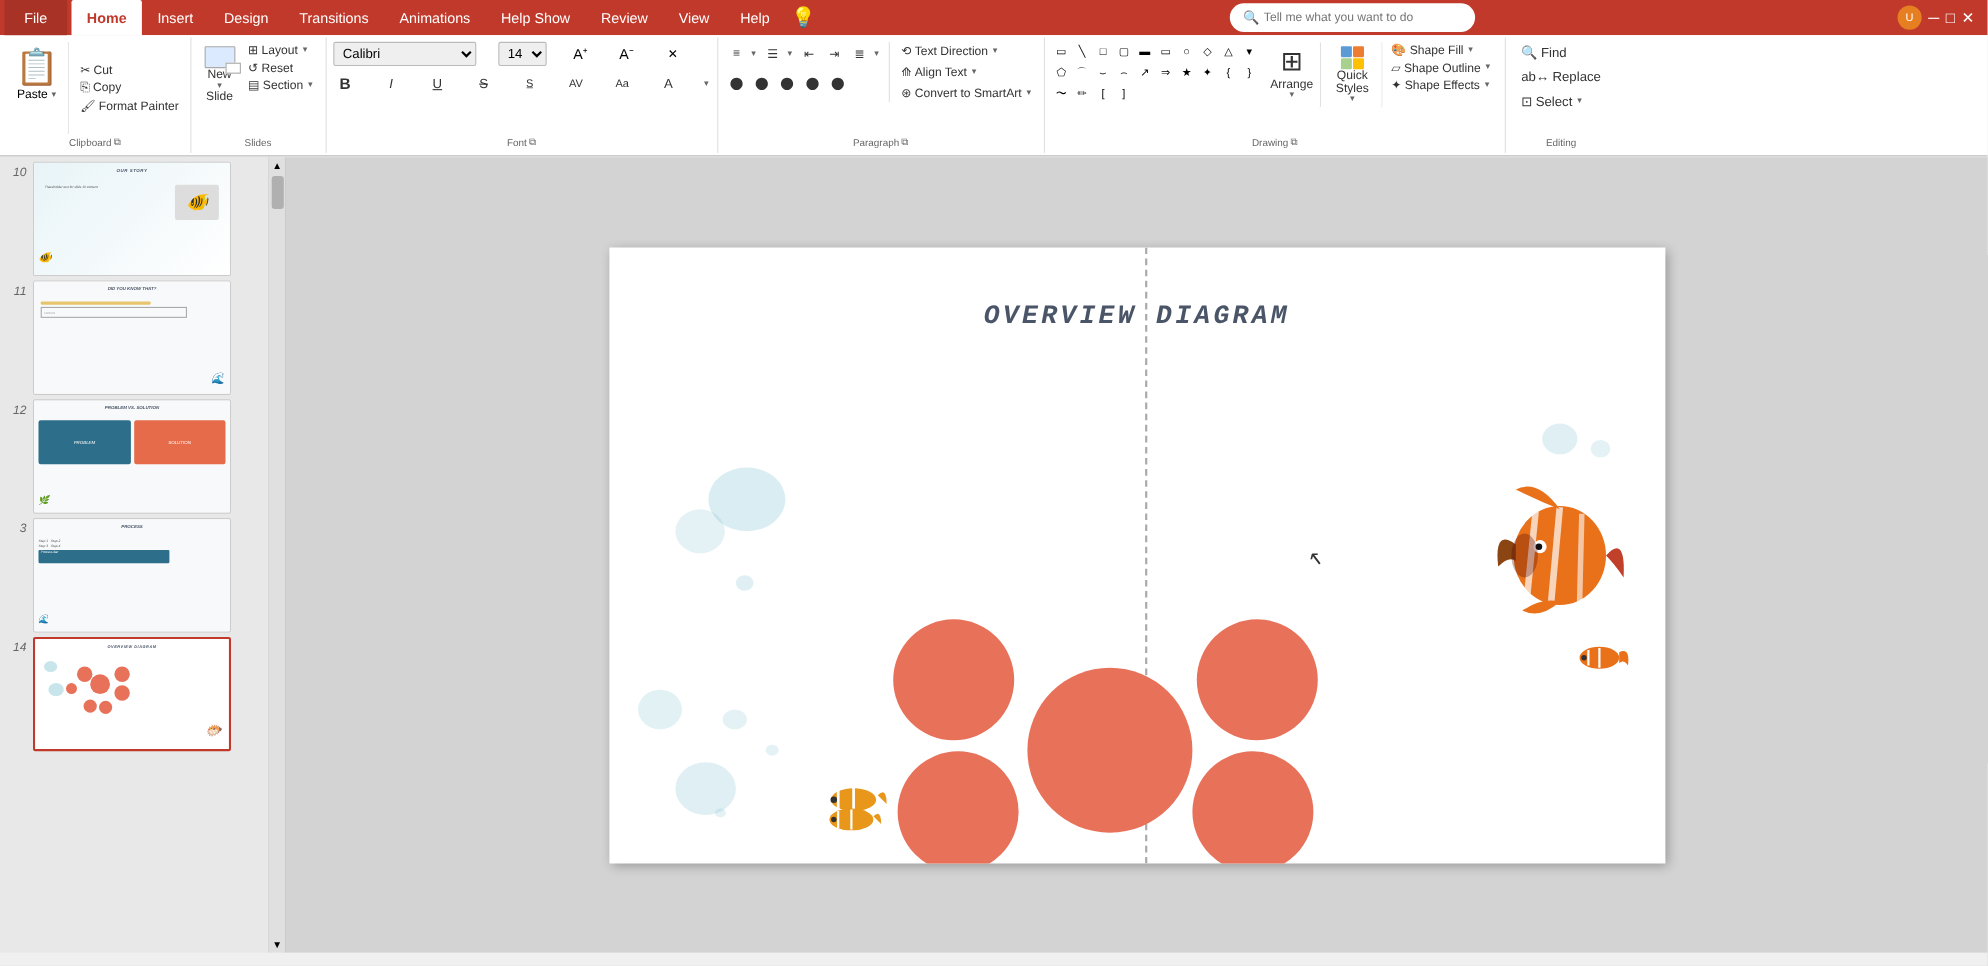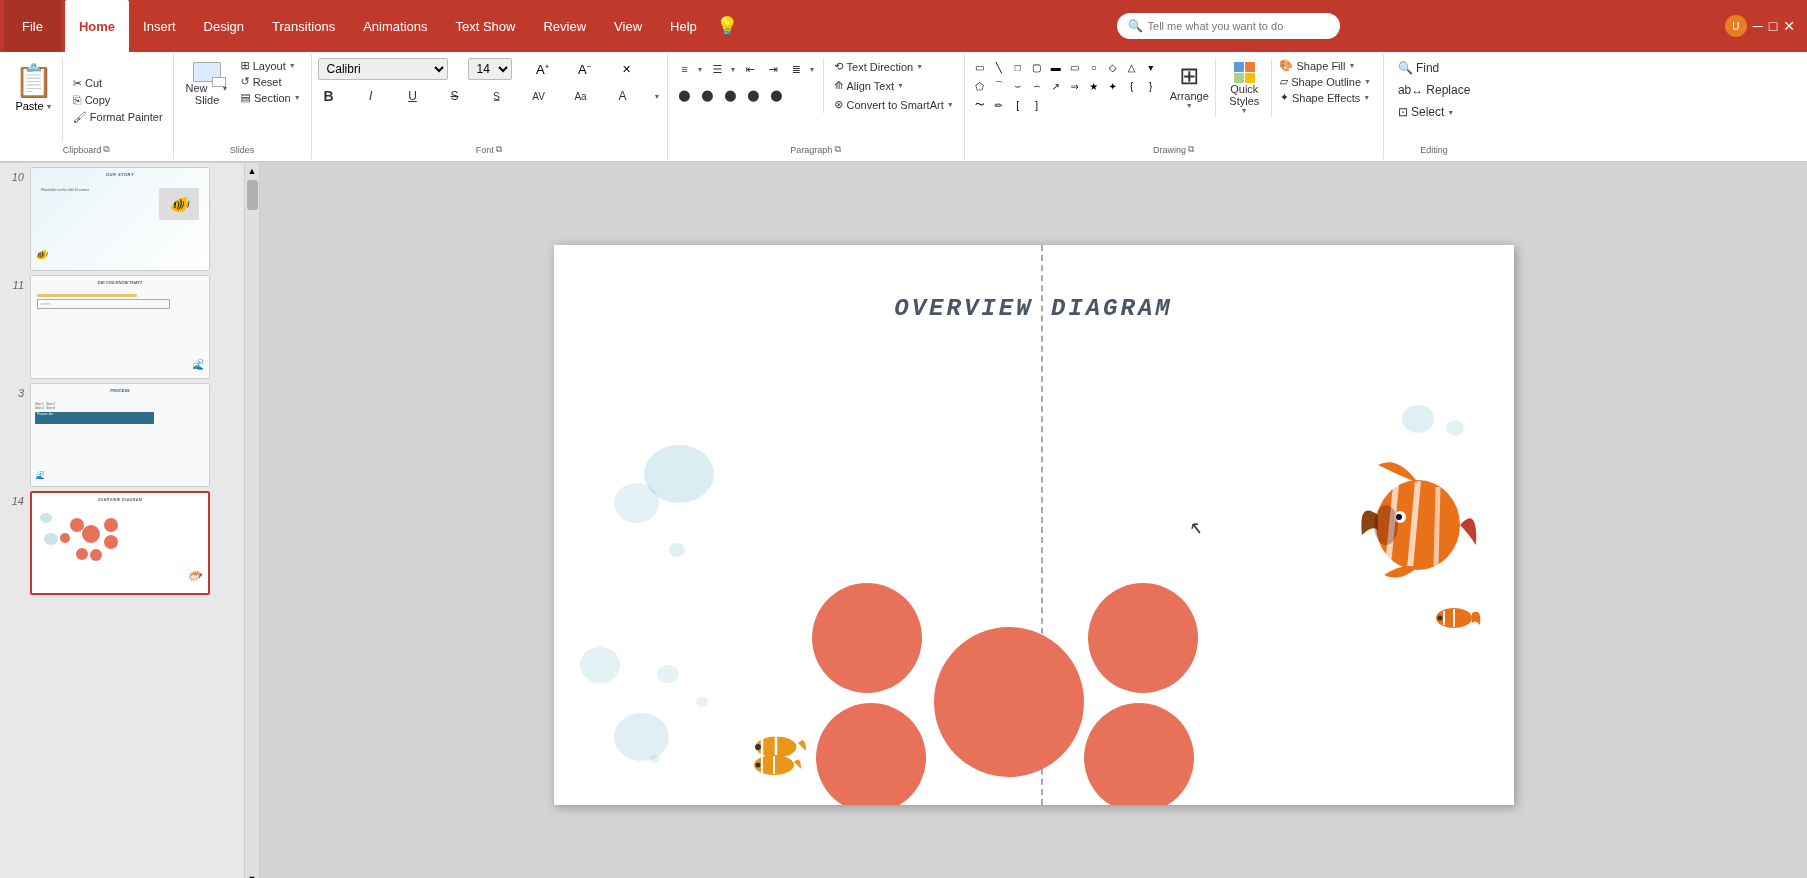--- a/index.html
+++ b/index.html
@@ -9,21 +9,21 @@
     .ribbon {
       background: #fff;
       border-bottom: 1px solid #d0d0d0;
       user-select: none;
     }
 
     .ribbon-tabs {
       background: #c0392b;
       display: flex;
       align-items: center;
-      height: 52px;
+      height: 32px;
       padding: 0 4px;
     }
 
     .ribbon-tab {
       color: #fff;
       padding: 4px 14px;
       font-size: 13px;
       cursor: pointer;
       height: 100%;
       display: flex;
@@ -482,21 +482,21 @@
 
 <div class="ribbon">
 
   <div class="ribbon-tabs">
     <div class="file-tab">File</div>
     <div class="ribbon-tab active">Home</div>
     <div class="ribbon-tab">Insert</div>
     <div class="ribbon-tab">Design</div>
     <div class="ribbon-tab">Transitions</div>
     <div class="ribbon-tab">Animations</div>
-    <div class="ribbon-tab">Text Show</div>
+    <div class="ribbon-tab">Help Show</div>
     <div class="ribbon-tab">Review</div>
     <div class="ribbon-tab">View</div>
     <div class="ribbon-tab">Help</div>
     <div style="margin-left: 6px; display:flex; align-items:center; color:#fff; font-size:18px;">💡</div>
     <div class="search-bar">
       <span style="font-size:12px; color:#888; margin-right:4px;">🔍</span>
       <input type="text" placeholder="Tell me what you want to do" style="">
     </div>
     <div style="margin-left:auto; display:flex; align-items:center; gap: 6px; margin-right: 8px;">
       <div style="width:22px;height:22px;border-radius:50%;background:#e67e22;display:flex;align-items:center;justify-content:center;font-size:10px;color:#fff;">U</div>
@@ -539,21 +539,21 @@
     </div>
 
     <div class="ribbon-group">
       <div class="ribbon-group-content">
         <div class="new-slide-btn">
           <div style="font-size:28px; display:flex; flex-direction:column; align-items:center;">
             <div style="width:28px;height:20px;background:#dbeafe;border:1px solid #aaa;border-radius:1px;position:relative;">
               <div style="position:absolute;bottom:-6px;right:-6px;width:14px;height:10px;background:#fff;border:1px solid #aaa;"></div>
             </div>
           </div>
-          <div style="display:flex;align-items:center;gap:14px;font-size:11px;">
+          <div style="display:flex;align-items:center;gap:1px;font-size:11px;flex-direction:column;">
             <span>New</span>
             <span class="dropdown-arrow">▼</span>
           </div>
           <span style="font-size:11px;">Slide</span>
         </div>
         <div class="slide-options">
           <div class="slide-option-btn">
             <span>⊞</span>
             <span>Layout</span>
             <span class="dropdown-arrow">▼</span>
@@ -789,20 +789,35 @@
             <div style="height:3px;background:#e8c56d;width:60%;border-radius:1px;"></div>
             <div style="height:10px;border:1px solid #aaa;width:80%;display:flex;align-items:center;padding:2px;font-size:3px;color:#aaa;">content</div>
           </div>
           <div style="position:absolute;bottom:6px;right:4px;">
             <span style="font-size:10px;">🌊</span>
           </div>
         </div>
       </div>
     </div>
 
+    <div class="slide-thumbnail">
+      <div class="slide-number">12</div>
+      <div class="slide-thumb-img">
+        <div class="slide-thumb-inner" style="background:#f8f9fa;">
+          <div style="position:absolute;top:4px;left:0;right:0;text-align:center;font-size:4px;font-weight:bold;color:#4a5568;">PROBLEM VS. SOLUTION</div>
+          <div style="position:absolute;top:18px;left:4px;right:4px;display:flex;gap:3px;">
+            <div style="flex:1;background:#2d6e8a;border-radius:2px;height:40px;display:flex;align-items:center;justify-content:center;font-size:4px;color:#fff;">PROBLEM</div>
+            <div style="flex:1;background:#e56b4a;border-radius:2px;height:40px;display:flex;align-items:center;justify-content:center;font-size:4px;color:#fff;">SOLUTION</div>
+          </div>
+          <div style="position:absolute;bottom:4px;left:4px;">
+            <span style="font-size:8px;">🌿</span>
+          </div>
+        </div>
+      </div>
+    </div>
 
     <div class="slide-thumbnail">
       <div class="slide-number">3</div>
       <div class="slide-thumb-img">
         <div class="slide-thumb-inner" style="background:#f8f9fa;">
           <div style="position:absolute;top:4px;left:0;right:0;text-align:center;font-size:4px;font-weight:bold;color:#4a5568;">PROCESS</div>
           <div style="position:absolute;top:18px;left:4px;right:4px;">
             <div style="font-size:3px;color:#555;line-height:1.4;">Step 1 &nbsp; Step 2</div>
             <div style="font-size:3px;color:#555;line-height:1.4;">Step 3 &nbsp; Step 4</div>
             <div style="height:12px;background:#2d6e8a;border-radius:1px;margin-top:2px;width:70%;font-size:3px;color:#fff;padding-left:2px;">Process bar</div>

